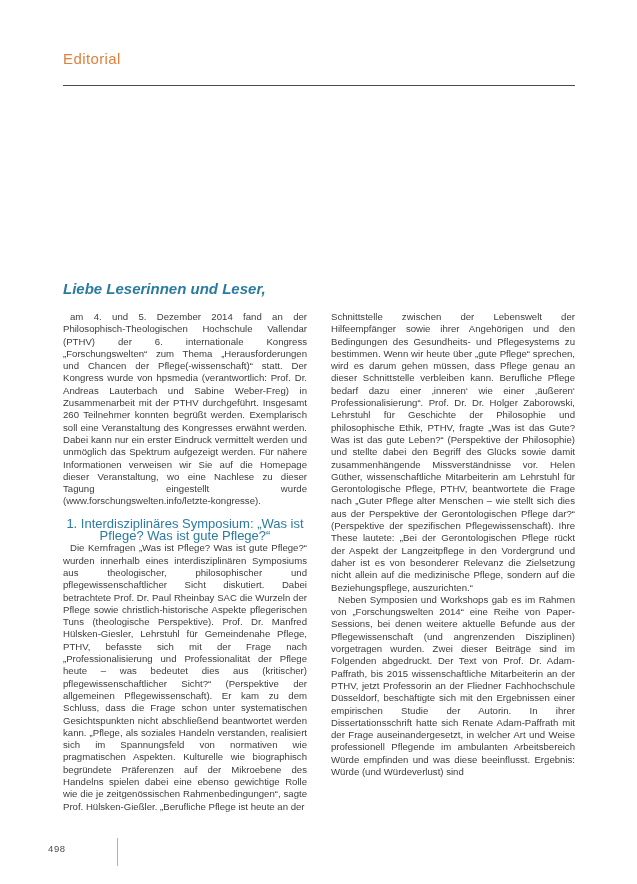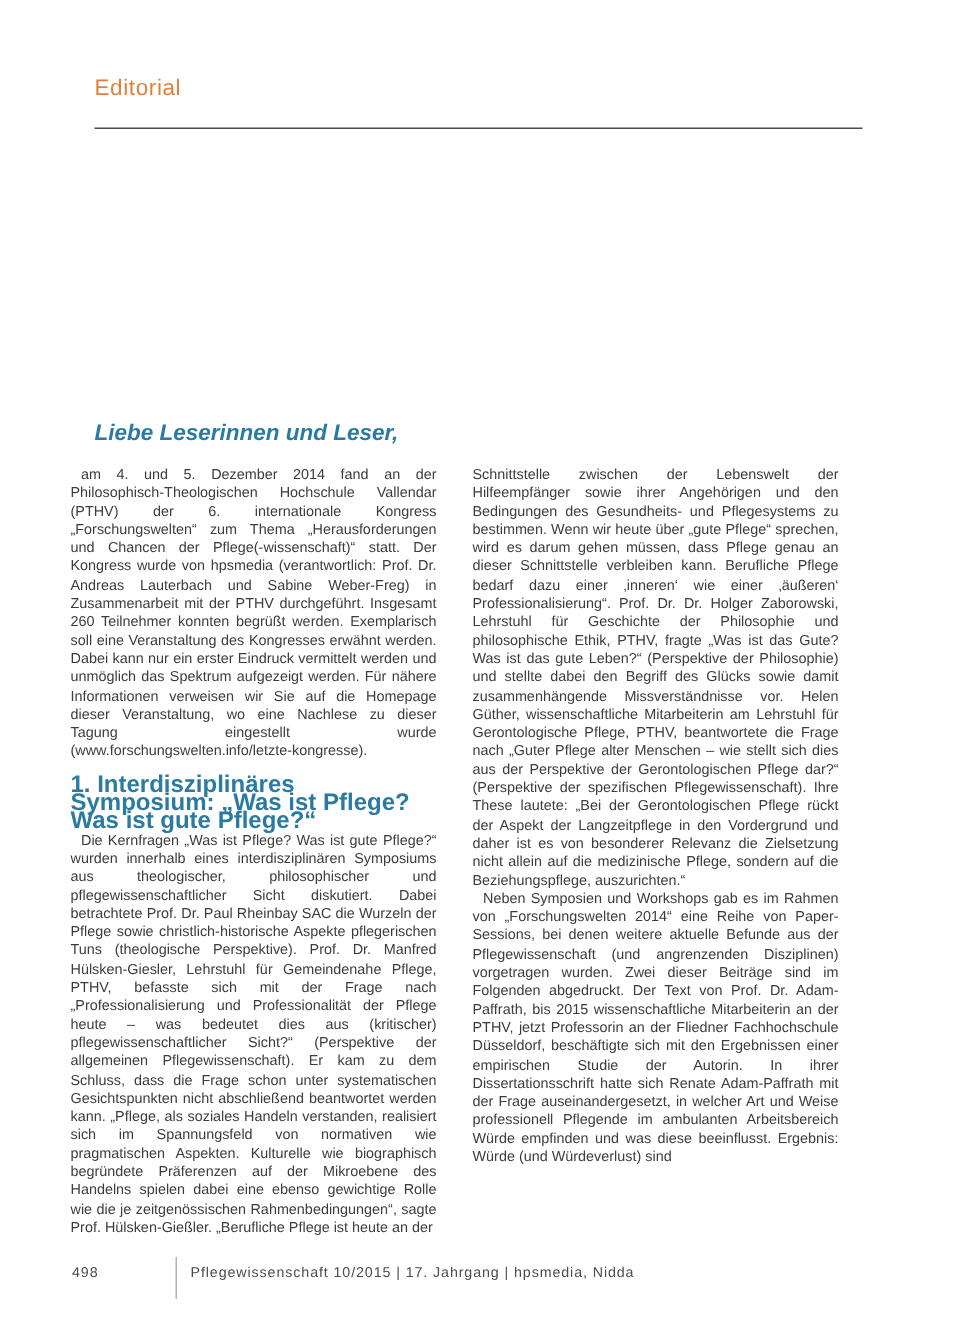--- a/index.html
+++ b/index.html
@@ -42,45 +42,46 @@
     top: 280px;
     margin: 0;
     font-size: 15px;
     font-style: italic;
     font-weight: bold;
     color: #2b7ba1;
   }
 
   .columns {
     position: absolute;
-    left: 47px;
+    left: 63px;
     top: 311px;
     width: 512px;
     display: flex;
     gap: 24px;
   }
   .col { width: 247px; }
 
   .body-par {
     margin: 0;
     font-size: 9.6px;
     line-height: 12.3px;
     text-align: justify;
     hyphens: auto;
     -webkit-hyphens: auto;
     color: #3c3c3c;
   }
   .indent { text-indent: 7px; }
 
   .section-heading {
     margin: 10px 0 0 0;
-    font-size: 16px;
+    font-size: 13px;
     line-height: 12.3px;
-    font-weight: bold;
+    font-weight: normal;
     color: #2b7ba1;
+    text-align: center;
   }
 
   .footer {
     position: absolute;
     left: 0;
     top: 838px;
     width: 586px;
     height: 32px;
     font-size: 9.5px;
     color: #4c4c4c;
@@ -129,16 +130,15 @@
     <div class="col">
       <p class="body-par">Schnittstelle zwischen der Lebenswelt der Hilfeempfänger sowie ihrer Angehörigen und den Bedingungen des Gesundheits- und Pflegesystems zu bestimmen. Wenn wir heute über „gute Pflege“ sprechen, wird es darum gehen müssen, dass Pflege genau an dieser Schnittstelle verbleiben kann. Berufliche Pflege bedarf dazu einer ‚inneren‘ wie einer ‚äußeren‘ Professionalisierung“. Prof. Dr. Dr. Holger Zaborowski, Lehrstuhl für Geschichte der Philosophie und philosophische Ethik, PTHV, fragte „Was ist das Gute? Was ist das gute Leben?“ (Perspektive der Philosophie) und stellte dabei den Begriff des Glücks sowie damit zusammenhängende Missverständnisse vor. Helen Güther, wissenschaftliche Mitarbeiterin am Lehrstuhl für Gerontologische Pflege, PTHV, beantwortete die Frage nach „Guter Pflege alter Menschen – wie stellt sich dies aus der Perspektive der Gerontologischen Pflege dar?“ (Perspektive der spezifischen Pflegewissenschaft). Ihre These lautete: „Bei der Gerontologischen Pflege rückt der Aspekt der Langzeitpflege in den Vordergrund und daher ist es von besonderer Relevanz die Zielsetzung nicht allein auf die medizinische Pflege, sondern auf die Beziehungspflege, auszurichten.“</p>
       <p class="body-par indent">Neben Symposien und Workshops gab es im Rahmen von „Forschungswelten 2014“ eine Reihe von Paper-Sessions, bei denen weitere aktuelle Befunde aus der Pflegewissenschaft (und angrenzenden Disziplinen) vorgetragen wurden. Zwei dieser Beiträge sind im Folgenden abgedruckt. Der Text von Prof. Dr. Adam-Paffrath, bis 2015 wissenschaftliche Mitarbeiterin an der PTHV, jetzt Professorin an der Fliedner Fachhochschule Düsseldorf, beschäftigte sich mit den Ergebnissen einer empirischen Studie der Autorin. In ihrer Dissertationsschrift hatte sich Renate Adam-Paffrath mit der Frage auseinandergesetzt, in welcher Art und Weise professionell Pflegende im ambulanten Arbeitsbereich Würde empfinden und was diese beeinflusst. Ergebnis: Würde (und Würdeverlust) sind</p>
     </div>
 
   </div>
 
   <div class="footer">
     <span class="page-number">498</span>
     <span class="footer-vline"></span>
-    <span class="journal-line">Pflegewissenschaft 10/2015 | 17. Jahrgang | hpsmedia, Nidda</span>
   </div>
 
 </div>
 
 </body></html>

